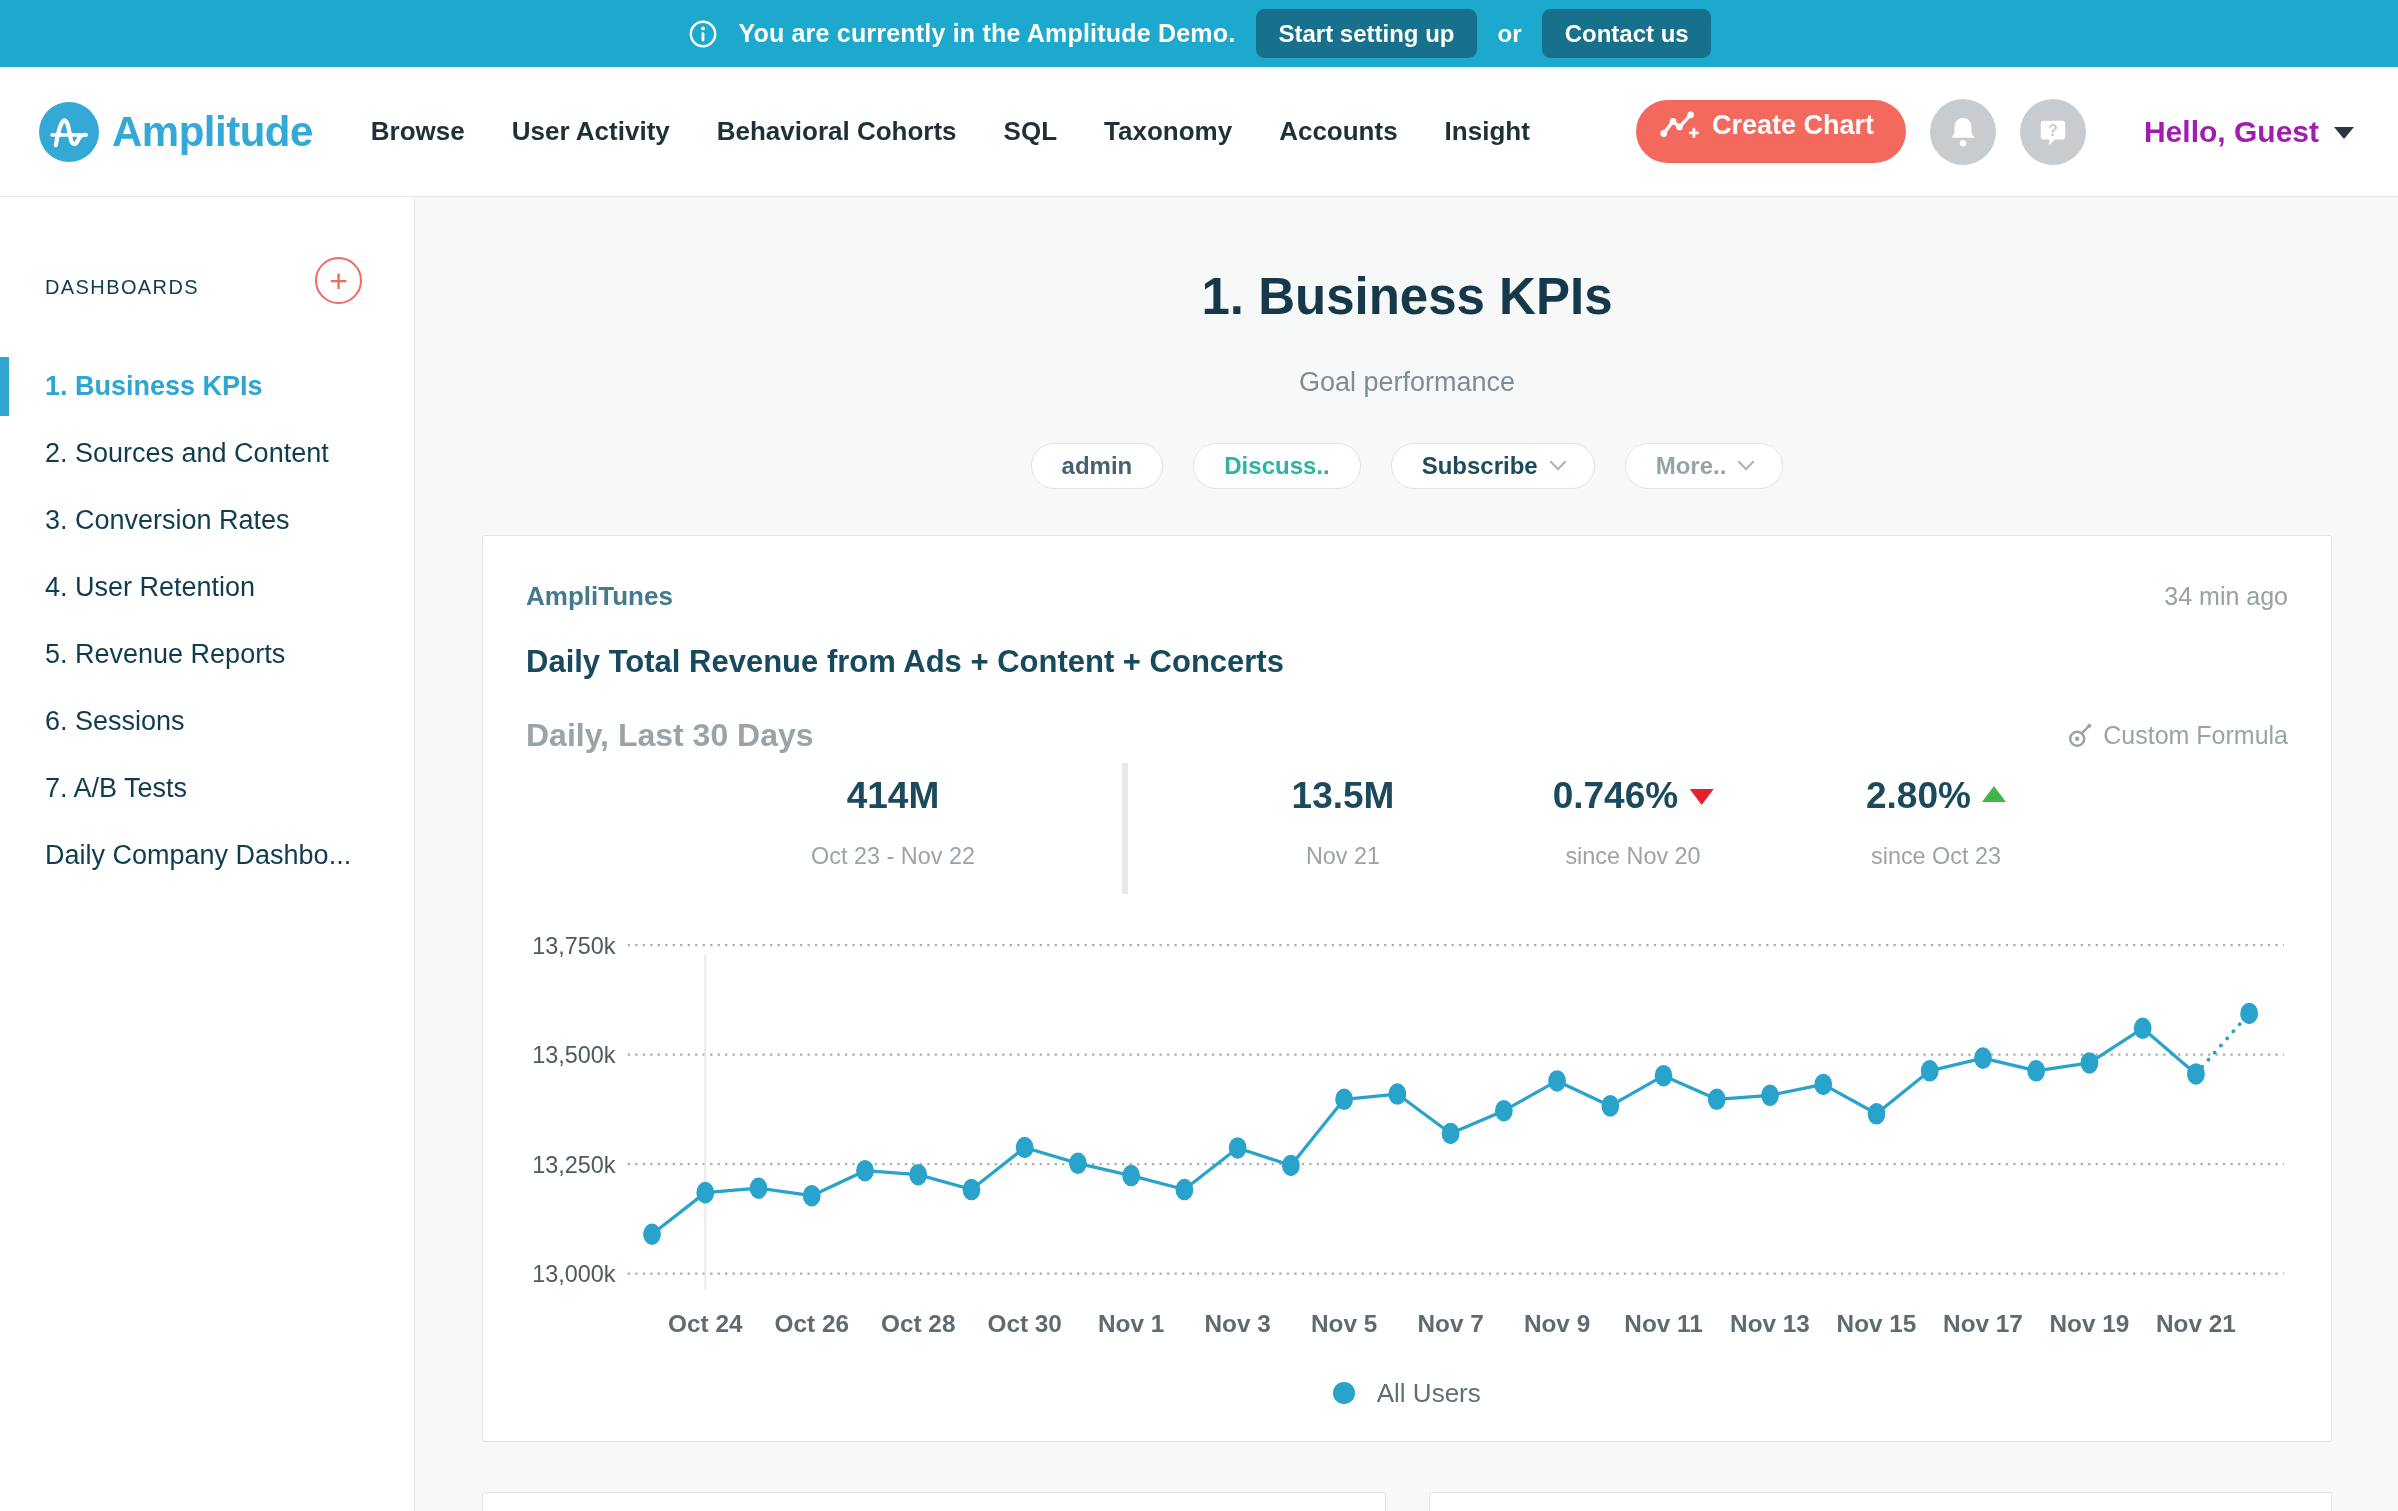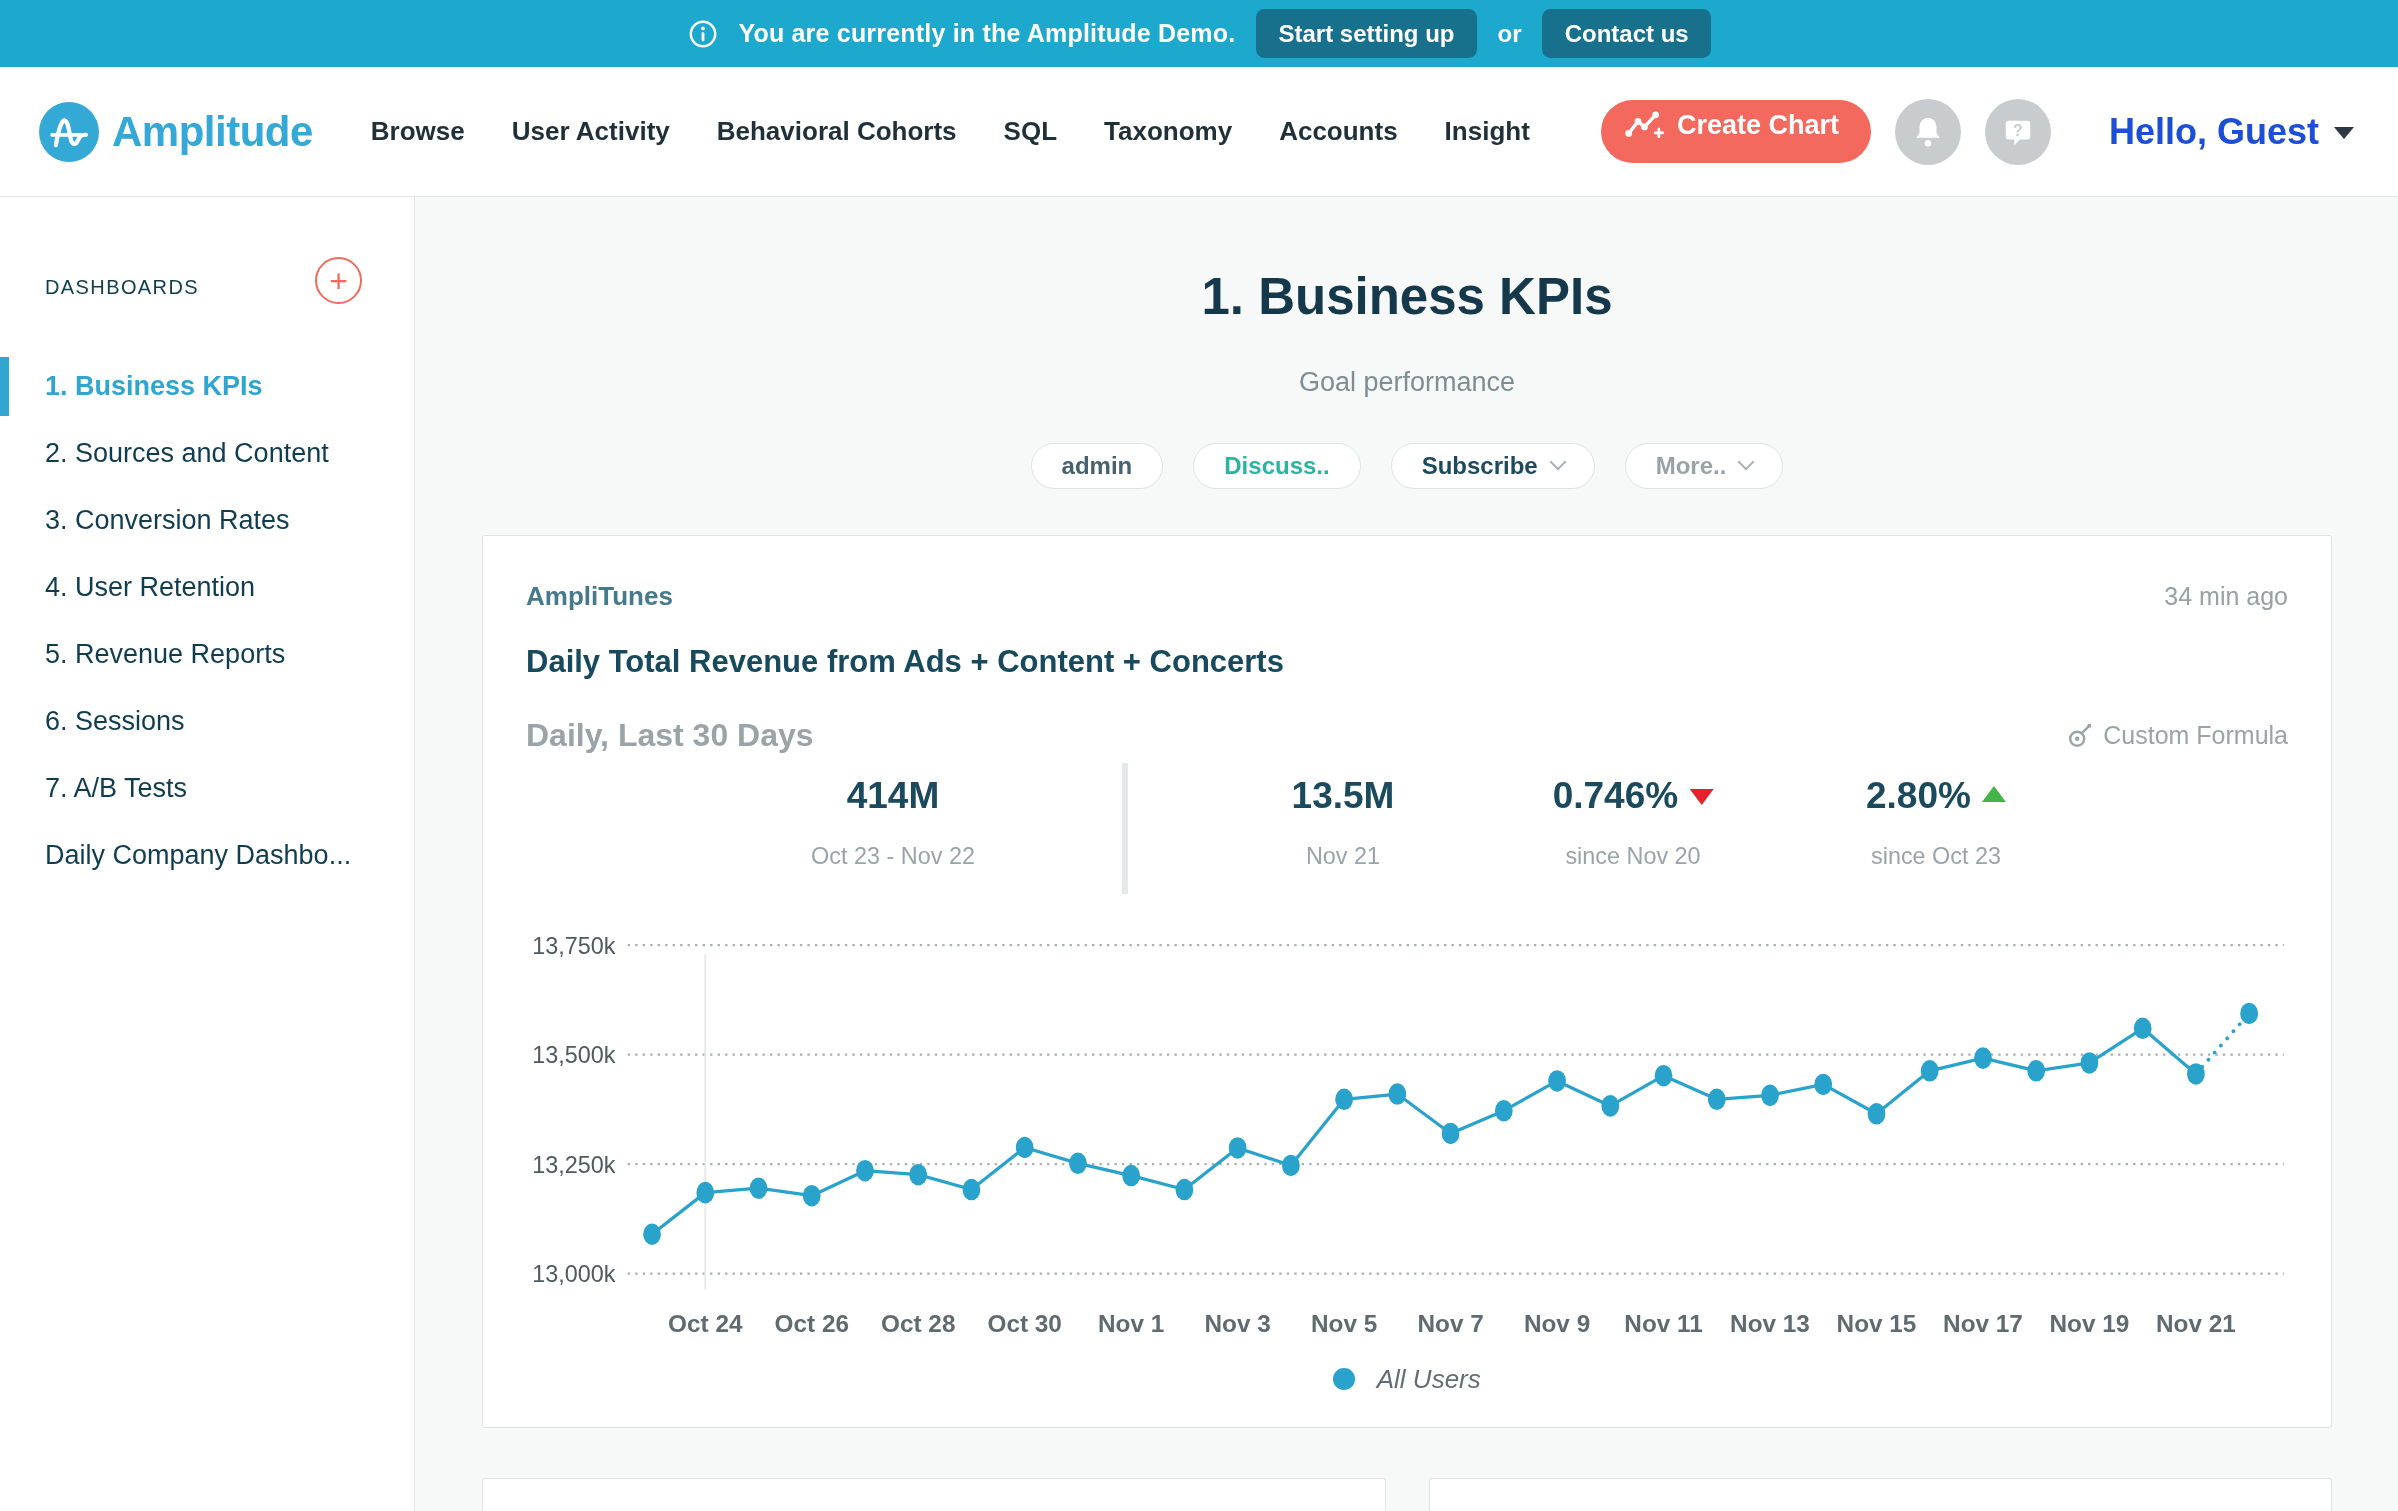--- a/index.html
+++ b/index.html
@@ -17,21 +17,21 @@
   .navbar { height:130px; background:#fff; display:flex; align-items:center; padding:0 45px 0 39px; border-bottom:0.9px solid #E4E7E8; }
   .brand { display:flex; align-items:center; gap:13px; cursor:pointer; }
   .logo-circle { width:60px; height:60px; }
   .wordmark { font-size:42px; font-weight:700; color:#34A8D6; letter-spacing:-0.5px; }
   .nav-items { display:flex; gap:47px; margin-left:58px; }
   .nav-item { font-size:26px; font-weight:700; color:#1F3038; cursor:pointer; white-space:nowrap; }
   .nav-right { margin-left:auto; display:flex; align-items:center; gap:24px; }
   .create-chart { display:flex; align-items:center; gap:13px; background:#F4695D; color:#fff; border:none; border-radius:32px;
                   height:63px; padding:0 32px 12px 24px; font-family:inherit; font-size:27px; font-weight:700; cursor:pointer; }
   .icon-circle { width:66px; height:66px; border-radius:50%; background:#C8CCCE; display:flex; align-items:center; justify-content:center; cursor:pointer; }
-  .greeting { display:flex; align-items:center; gap:15px; margin-left:34px; font-size:36px; font-weight:700; color:#1d4ed8; cursor:pointer; }
+  .greeting { display:flex; align-items:center; gap:15px; margin-left:34px; font-size:30px; font-weight:700; color:#a21caf; cursor:pointer; }
   .caret-down { width:0; height:0; border-left:10.3px solid transparent; border-right:10.3px solid transparent; border-top:12px solid #2B3840; margin-top:3.7px; }
 
   
   .layout { display:flex; height:1338px; }
   .sidebar { width:415px; background:#fff; border-right:0.9px solid #E4E7E8; padding-top:60px; flex-shrink:0; }
   .sidebar-head { display:flex; align-items:center; justify-content:space-between; padding:0 52px 0 45px; }
   .sidebar-title { font-size:20px; font-weight:400; letter-spacing:1.4px; color:#103C50;margin-top:14px; }
   .plus-btn { width:47px; height:47px; border-radius:50%; border:2.8px solid #F2695E; background:#fff; color:#F2695E;
               font-size:32px; font-weight:400; line-height:1; display:flex; align-items:center; justify-content:center; cursor:pointer; font-family:inherit; }
   .sidebar-items { margin-top:49px; }
@@ -66,21 +66,21 @@
   .stats { position:relative; height:142px; margin-top:20.6px; }
   .stat { position:absolute; top:0; transform:translateX(-50%); text-align:center; }
   .stat-value { font-size:37px; font-weight:800; color:#1B4A5D; display:flex; align-items:center; justify-content:center; gap:11.2px; }
   .stat-caption { margin-top:26px; font-size:23.4px; color:#9AA4A8; white-space:nowrap; }
   .stat-divider { position:absolute; left:596px; top:-11.2px; height:131px; width:5.6px; background:#E6E9EA; }
   .tri-down { width:0; height:0; border-left:12px solid transparent; border-right:12px solid transparent; border-top:16px solid #E5212E; margin-top:3.7px; }
   .tri-up   { width:0; height:0; border-left:12px solid transparent; border-right:12px solid transparent; border-bottom:16px solid #43B449; margin-bottom:3.7px; }
 
   .chart-svg { display:block; width:1764px; height:440px; }
   .chart-svg text { font-family:"Liberation Sans", sans-serif; }
-  .legend { display:flex; justify-content:center; align-items:center; gap:22px; margin-top:7px; padding-bottom:13px; cursor:pointer;font-style:italic; }
+  .legend { display:flex; justify-content:center; align-items:center; gap:22px; margin-top:21px; padding-bottom:13px; cursor:pointer; }
   .legend-dot { width:21.5px; height:21.5px; border-radius:50%; background:#2AA3CC; }
   .legend-label { font-size:26px; font-weight:500; color:#626E73; }
 
   
   .bottom-row { width:1850px; margin:50px auto 0; display:flex; gap:43px; }
   .mini-card { flex:1; background:#fff; border:0.9px solid #DFE3E5; border-radius:2.8px; padding:41px 43px; height:300px; }
   .mini-head { display:flex; justify-content:space-between; align-items:baseline; }
   .mini-source { font-size:26px; font-weight:700; color:#45798C; cursor:pointer; max-width:70%; }
   .mini-updated { font-size:24px; color:#97A1A5; text-align:right; }
   .mini-card.right { padding-top:49px; }

